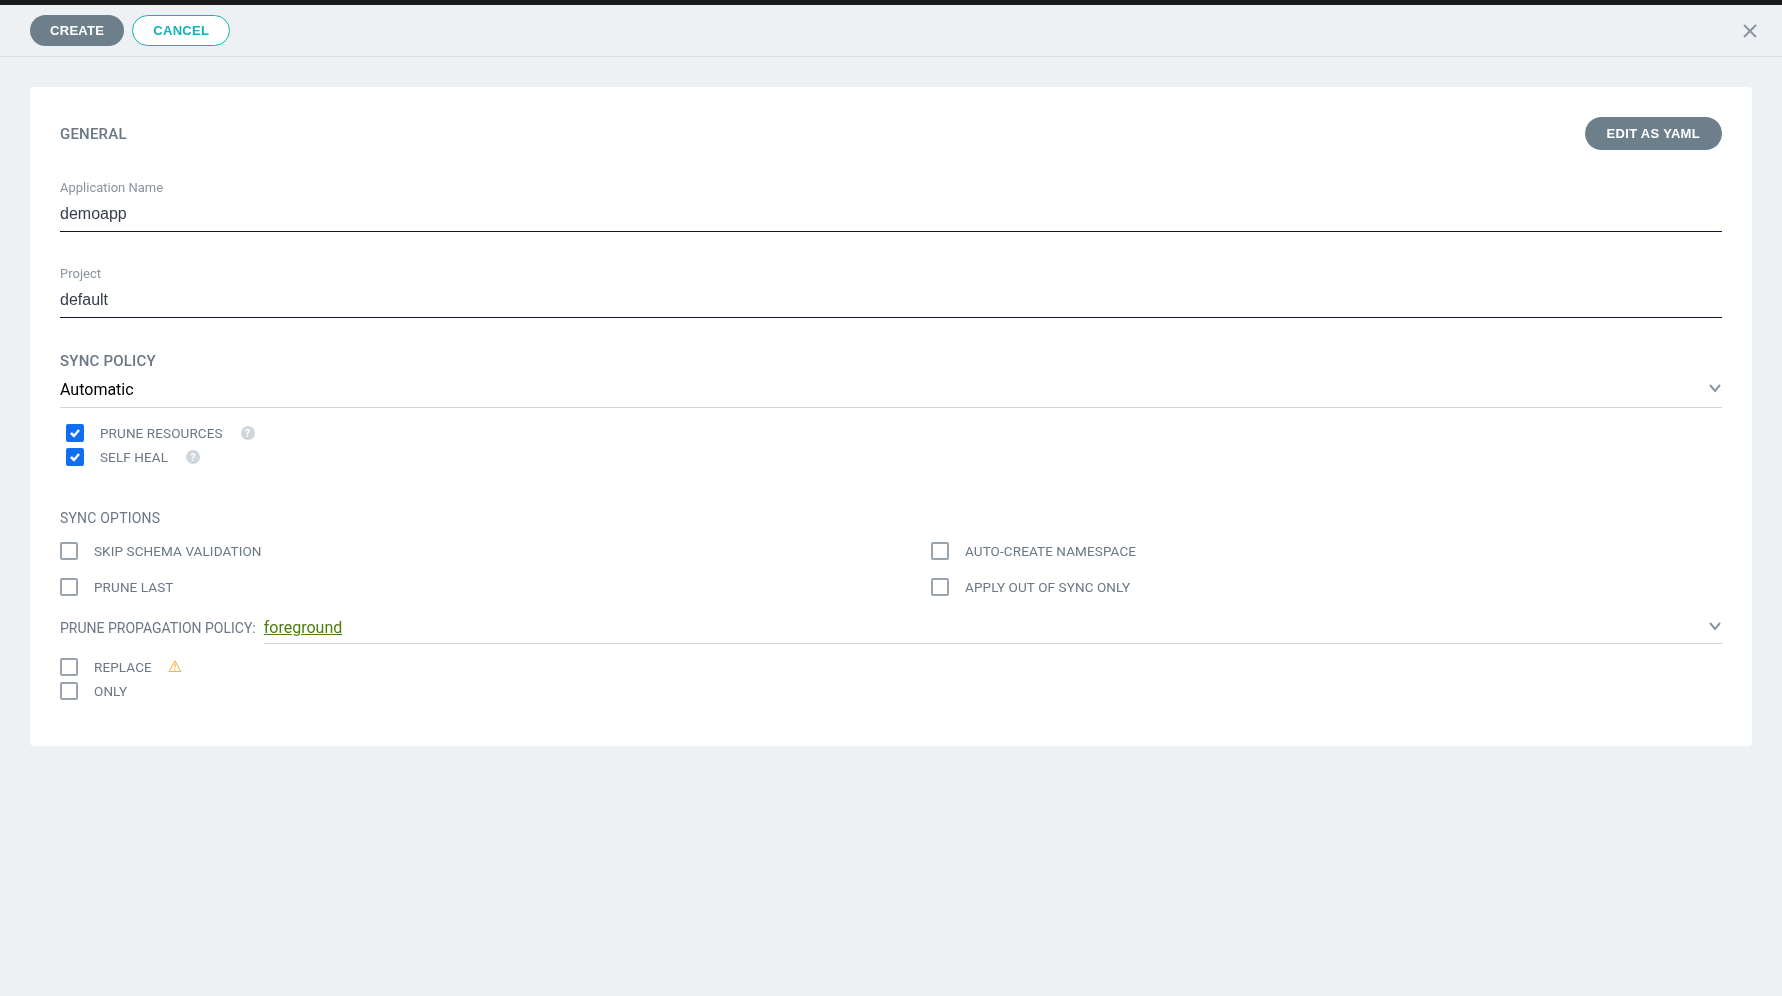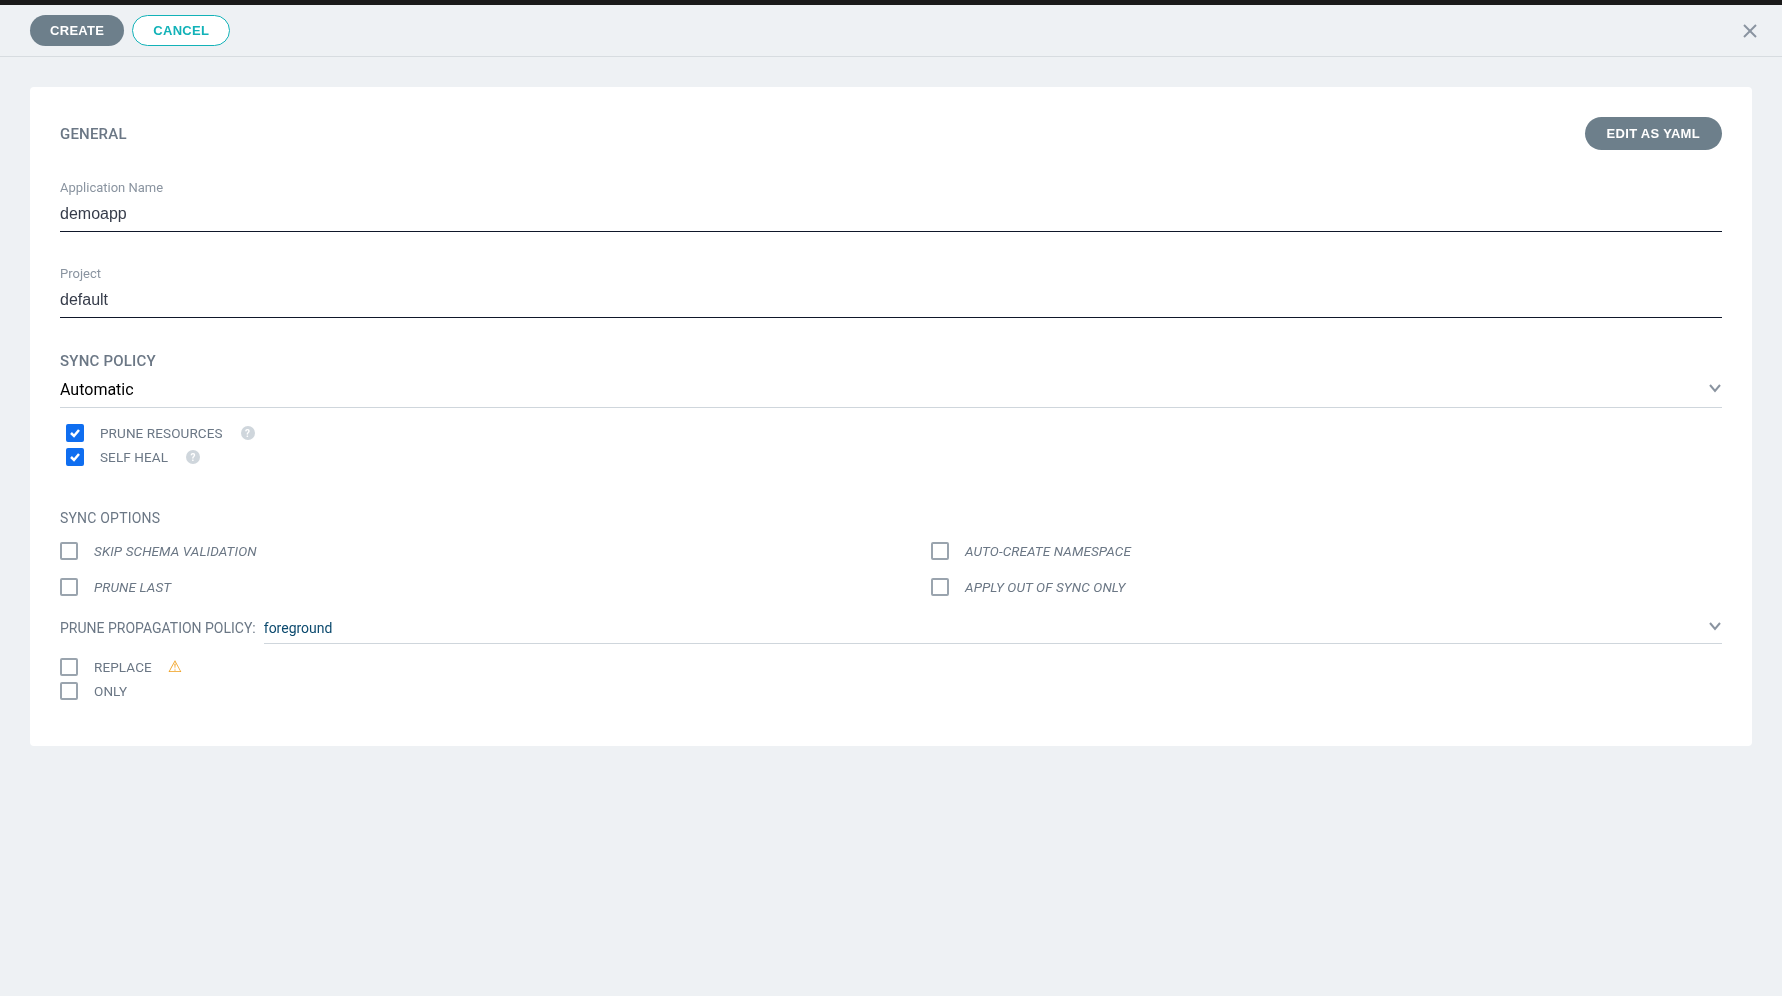--- a/index.html
+++ b/index.html
@@ -170,21 +170,20 @@
     color: #f0a020;
     font-size: 16px;
     line-height: 1;
   }
   .sync-options-grid {
     display: grid;
     grid-template-columns: 1fr 1fr;
     column-gap: 80px;
     row-gap: 6px;
     margin-bottom: 14px;
-    font-style: italic;
   }
   .policy-row {
     display: flex;
     align-items: baseline;
     gap: 8px;
     margin-top: 6px;
     margin-bottom: 14px;
   }
   .policy-label {
     font-size: 14px;
@@ -193,22 +192,23 @@
   }
   .policy-select {
     flex: 1;
     display: flex;
     align-items: center;
     border-bottom: 1px solid #cfd6dc;
     padding: 2px 0 6px 0;
     cursor: pointer;
   }
   .policy-select .select-value {
-    color: #0c4a6e;
-    font-size: 14px;
+    color: #4d7c0f;
+    font-size: 16px;
+    text-decoration: underline;
   }
 </style>
 </head>
 <body>
 
 <div class="topbar-dark"></div>
 
 <div class="toolbar">
   <button class="btn-primary">CREATE</button>
   <button class="btn-secondary">CANCEL</button>

